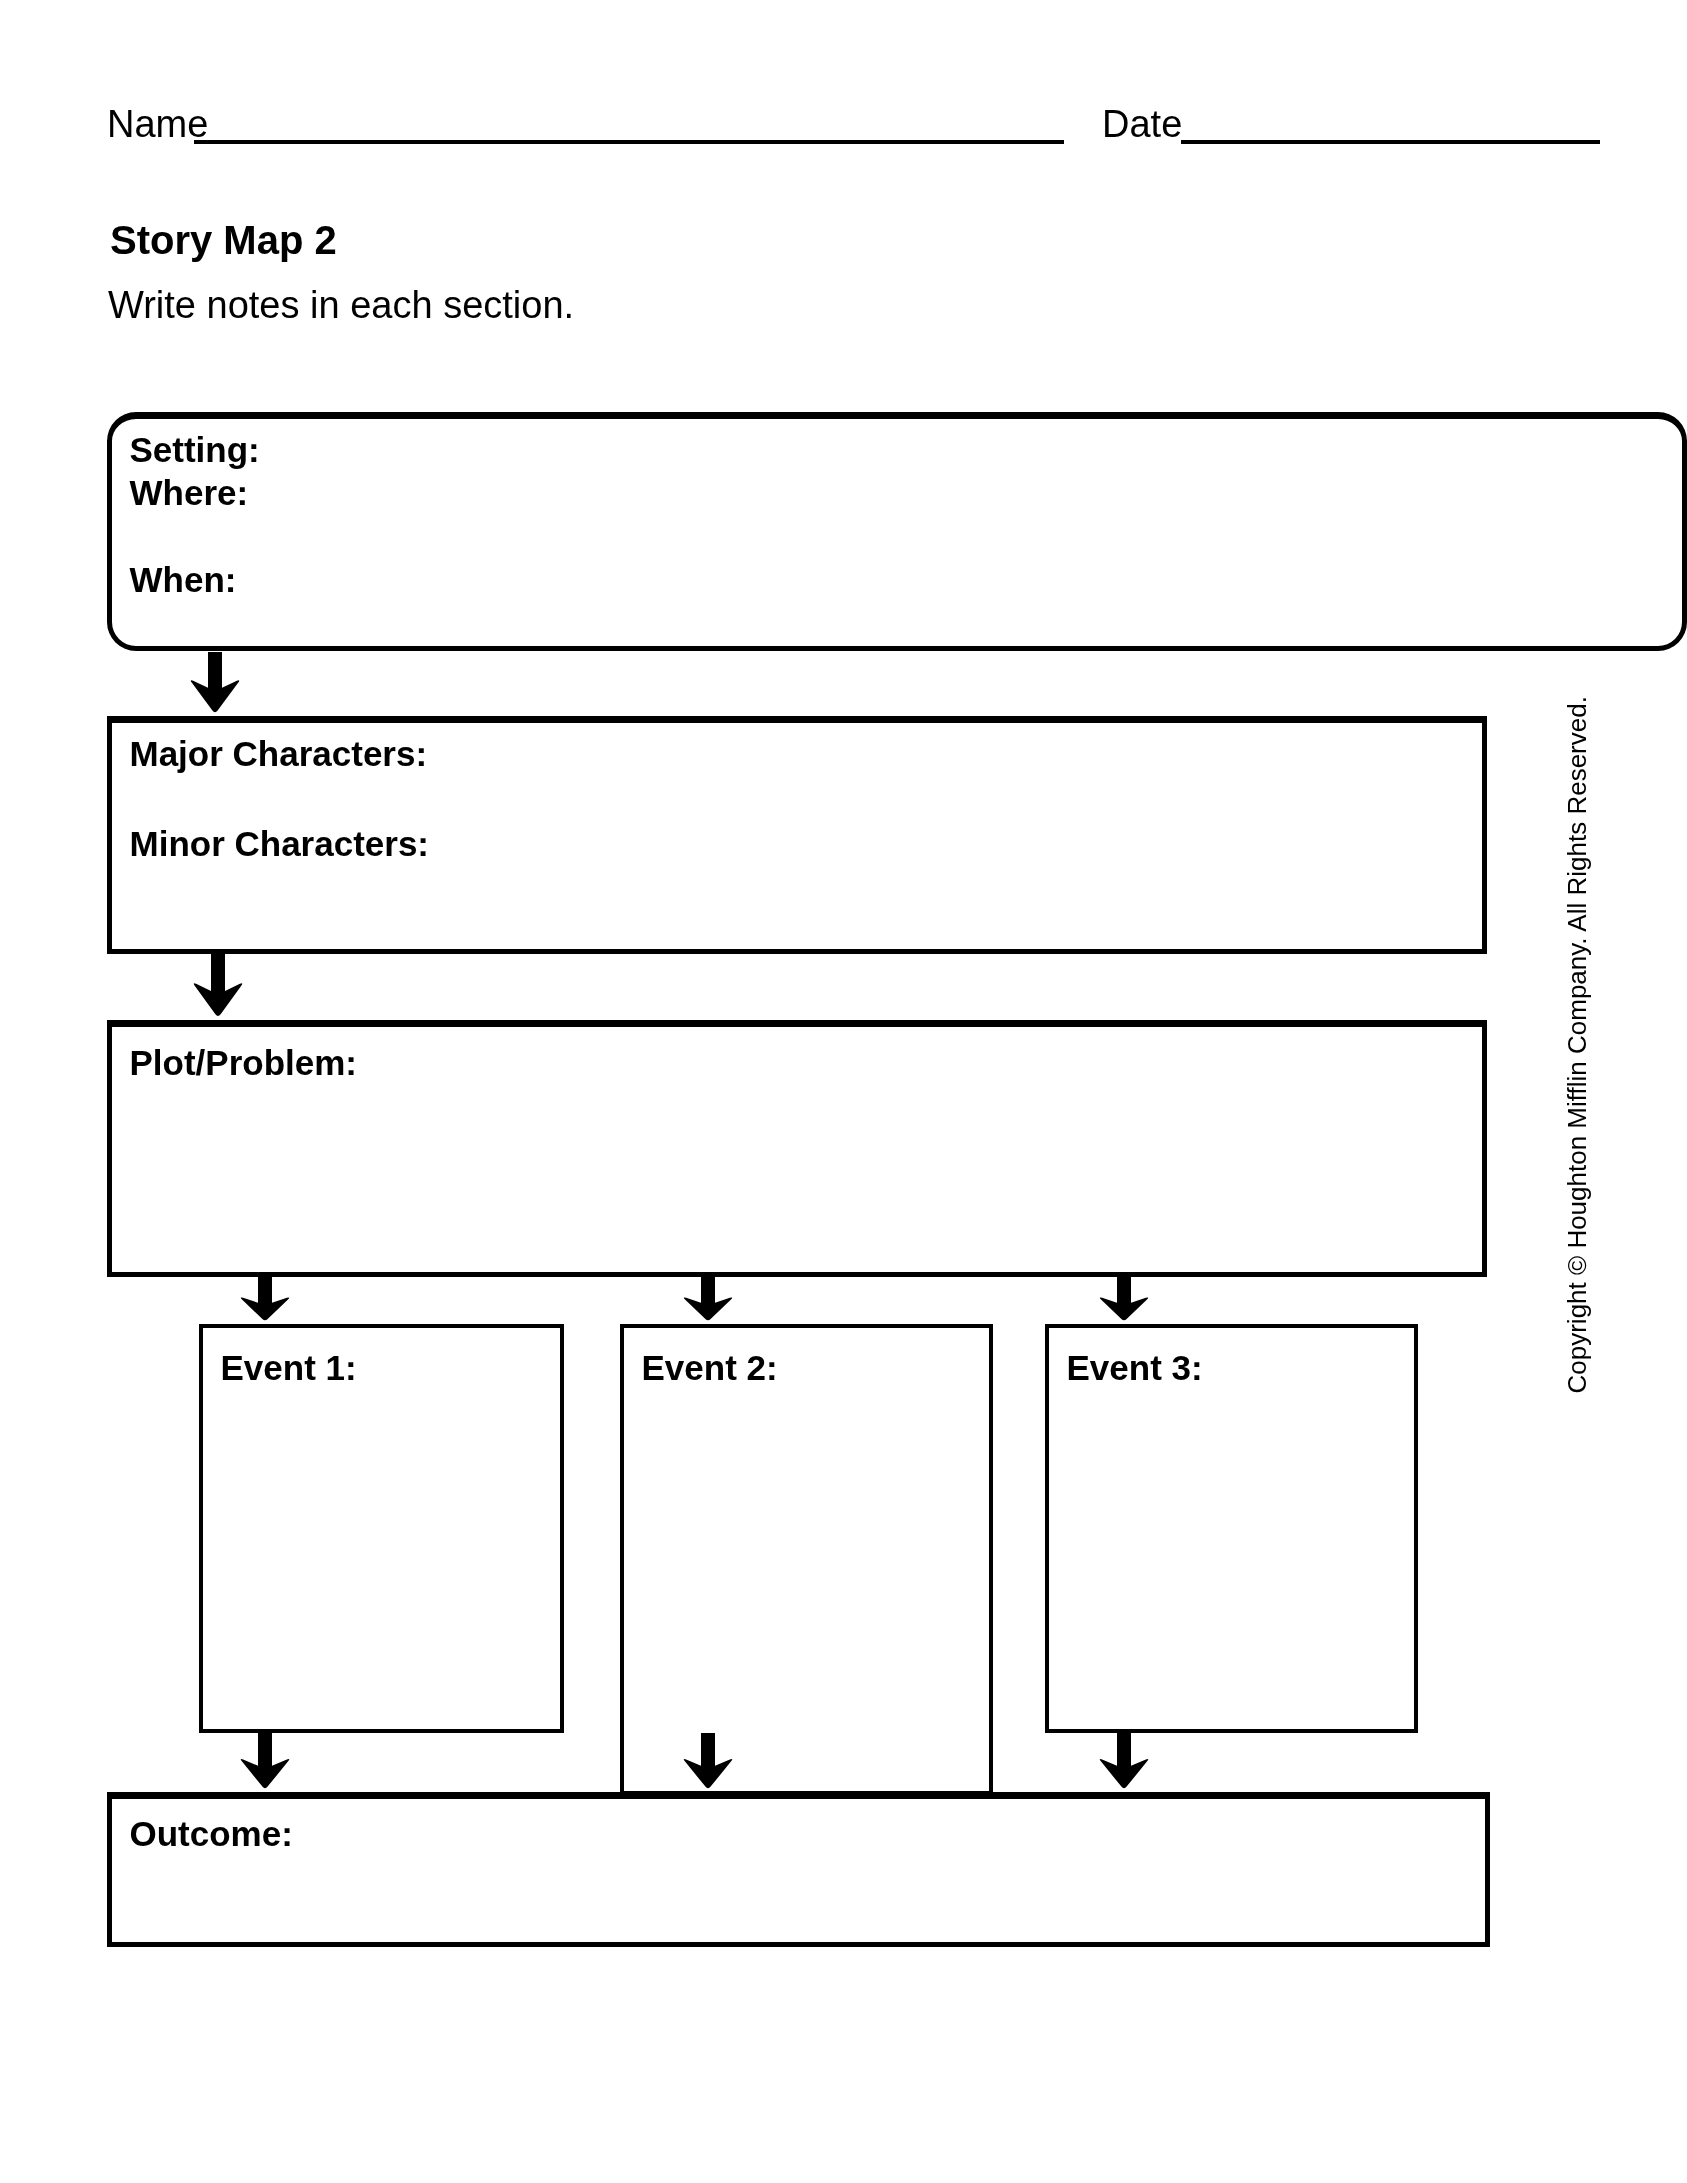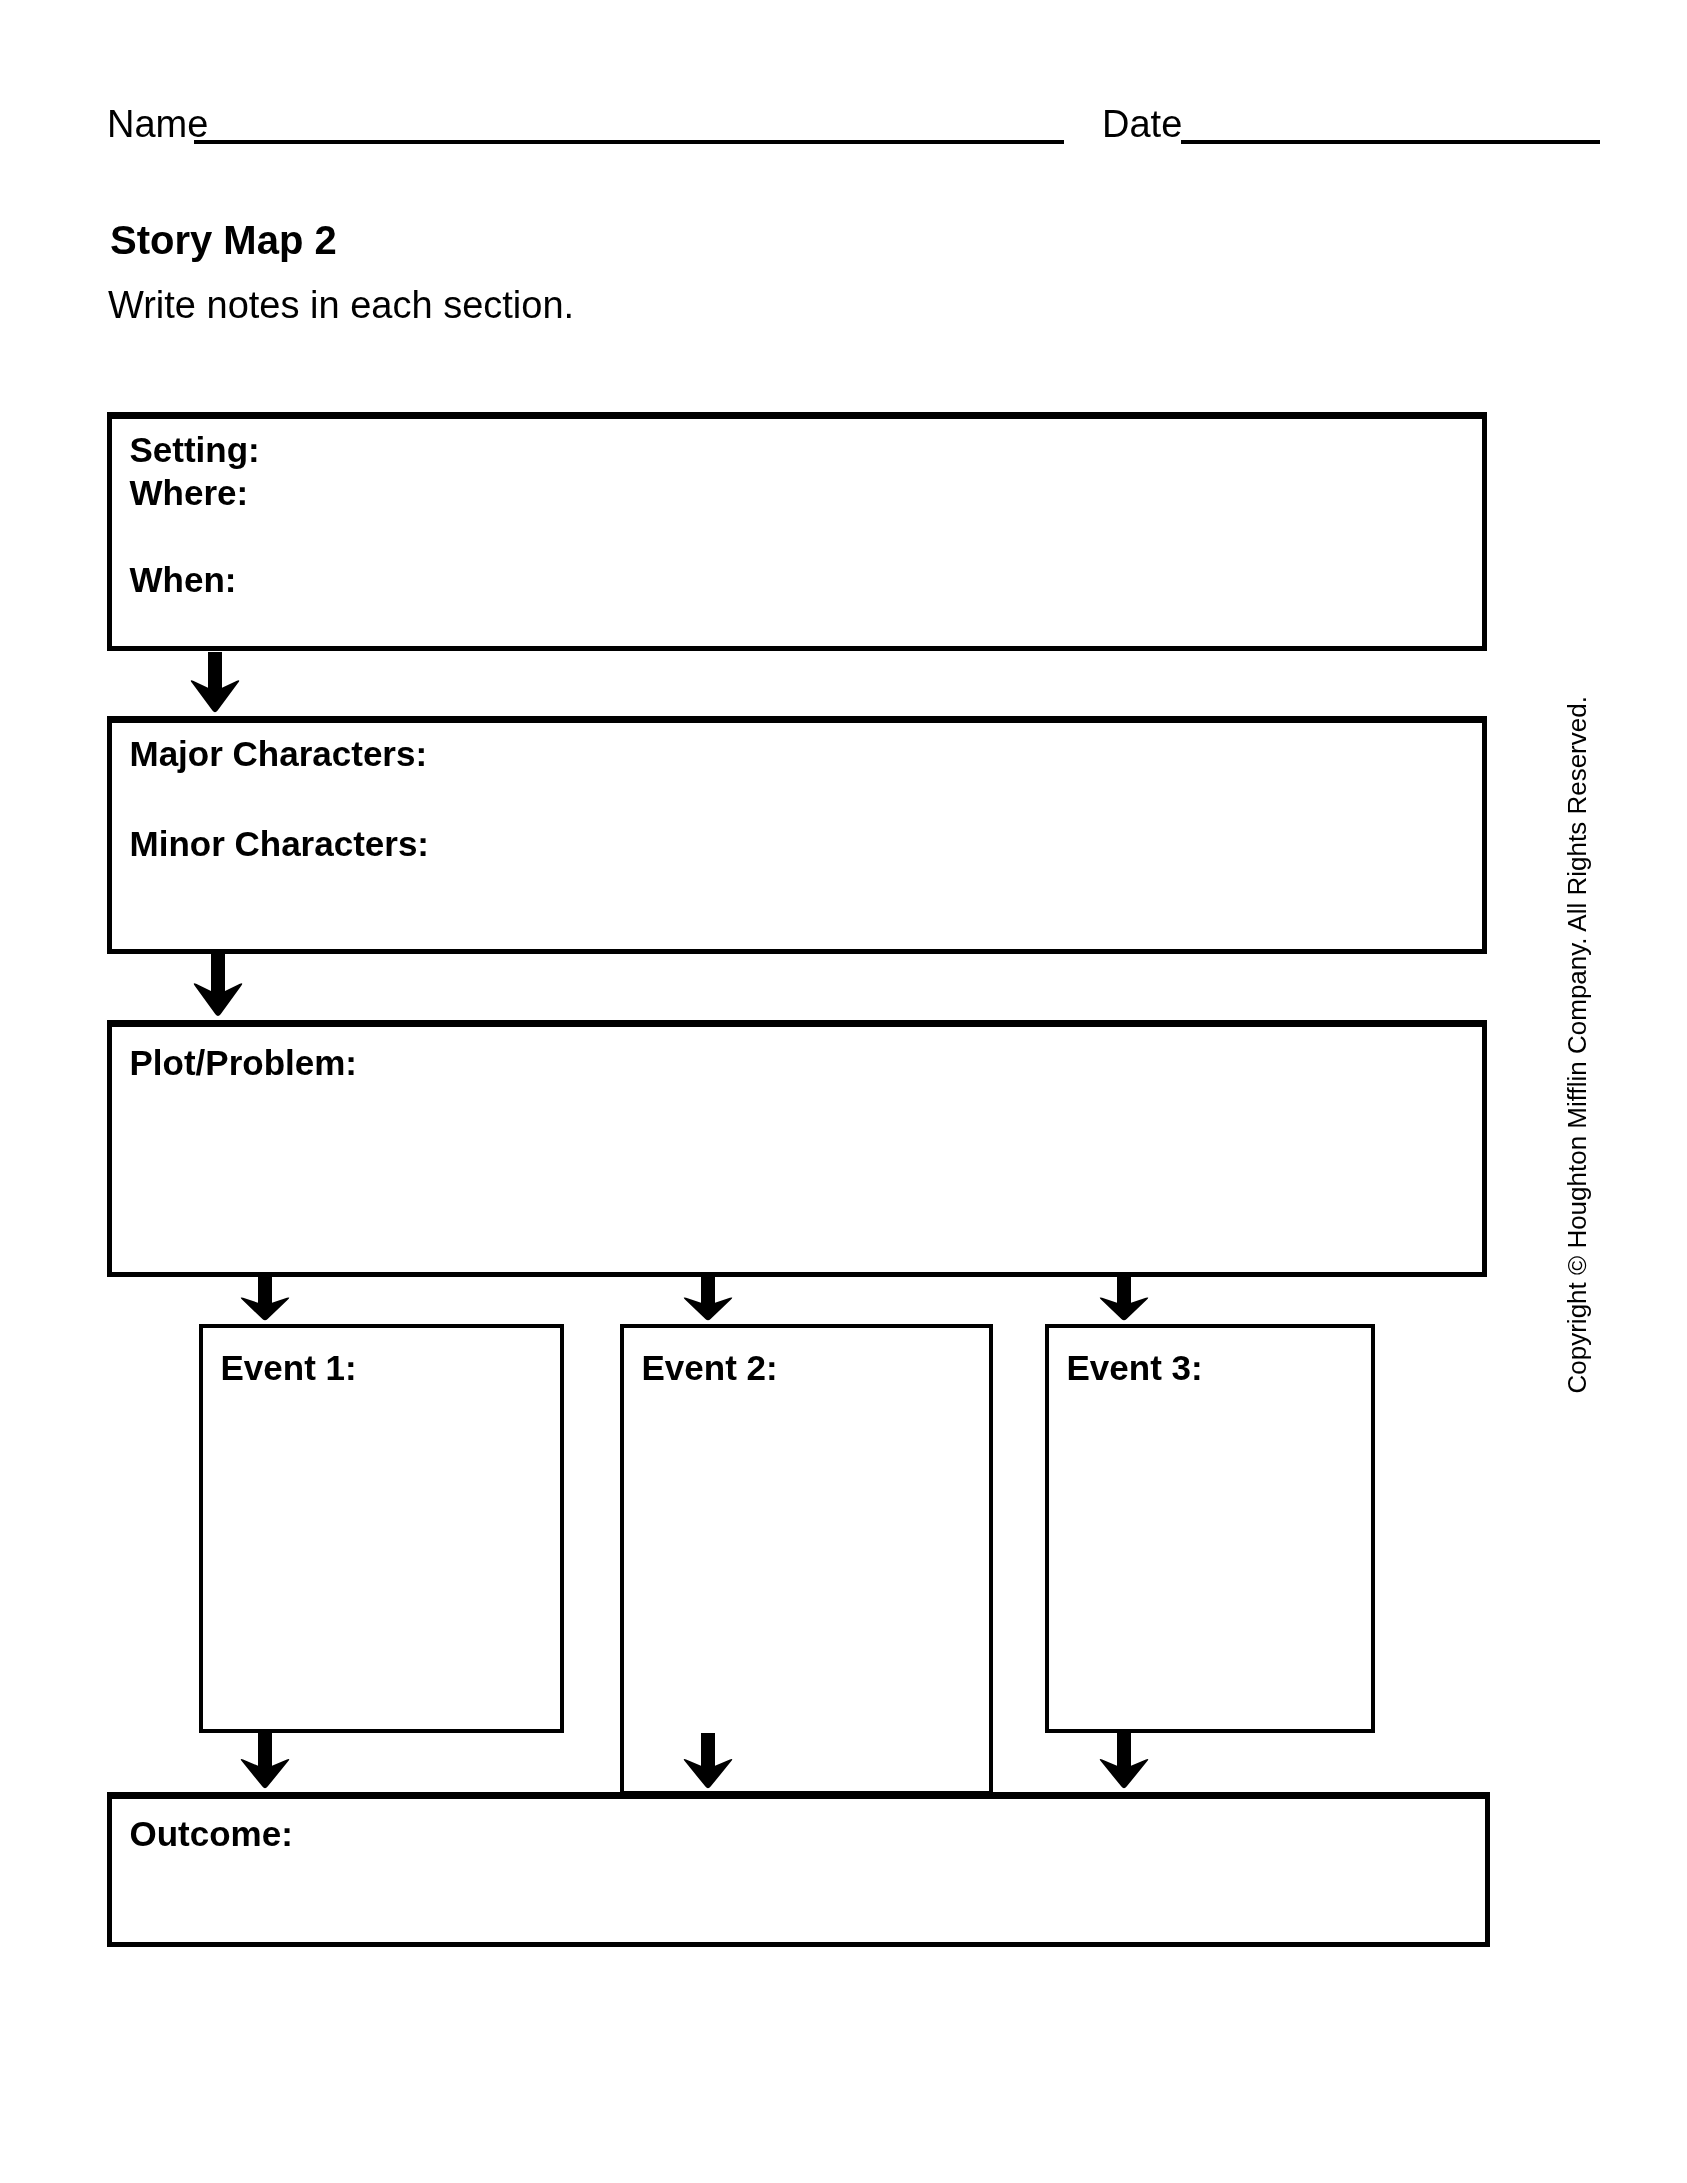--- a/index.html
+++ b/index.html
@@ -41,21 +41,21 @@
 <div>
 
   <div class="abs hdr-label" style="left:107px;top:105px;">Name</div>
   <div class="rule" style="left:194px;top:140px;width:870px;"></div>
   <div class="abs hdr-label" style="left:1102px;top:105px;">Date</div>
   <div class="rule" style="left:1181px;top:140px;width:419px;"></div>
 
   <h1 class="abs title" style="left:110px;top:220px;">Story Map 2</h1>
   <div class="abs instruction" style="left:108px;top:286px;">Write notes in each section.</div>
 
-  <div class="box wide" style="left:107px;top:412px;width:1380px;height:239px;">
+  <div class="box wide" style="left:107px;top:412px;width:1580px;height:239px;border-radius:29px;">
     <span class="lbl" style="top:10.5px;">Setting:</span>
     <span class="lbl" style="top:54px;">Where:</span>
     <span class="lbl" style="top:141px;">When:</span>
   </div>
 
   <div class="arrow" style="left:187px;top:652px;width:56px;height:61px;">
     <svg viewBox="0 0 64 70" preserveAspectRatio="none" aria-hidden="true">
       <path d="M24,0 H40 V41 L57,33 Q62,31 58,36 L35,67 Q32,71 29,67 L6,36 Q2,31 7,33 L24,41 Z"></path>
     </svg>
   </div>
@@ -90,21 +90,21 @@
       <path d="M24,0 H40 V41 L57,33 Q62,31 58,36 L35,67 Q32,71 29,67 L6,36 Q2,31 7,33 L24,41 Z"></path>
     </svg>
   </div>
 
   <div class="box event" style="left:199px;top:1324px;width:365px;height:409px;">
     <span class="lbl" style="top:20px;">Event 1:</span>
   </div>
   <div class="box event" style="left:620px;top:1324px;width:373px;height:471px;">
     <span class="lbl" style="top:20px;">Event 2:</span>
   </div>
-  <div class="box event" style="left:1045px;top:1324px;width:330px;height:409px;">
+  <div class="box event" style="left:1045px;top:1324px;width:373px;height:409px;">
     <span class="lbl" style="top:20px;">Event 3:</span>
   </div>
 
   <div class="arrow" style="left:237px;top:1733px;width:56px;height:56px;">
     <svg viewBox="0 0 64 70" preserveAspectRatio="none" aria-hidden="true">
       <path d="M24,0 H40 V41 L57,33 Q62,31 58,36 L35,67 Q32,71 29,67 L6,36 Q2,31 7,33 L24,41 Z"></path>
     </svg>
   </div>
   <div class="arrow" style="left:680px;top:1733px;width:56px;height:56px;">
     <svg viewBox="0 0 64 70" preserveAspectRatio="none" aria-hidden="true">

